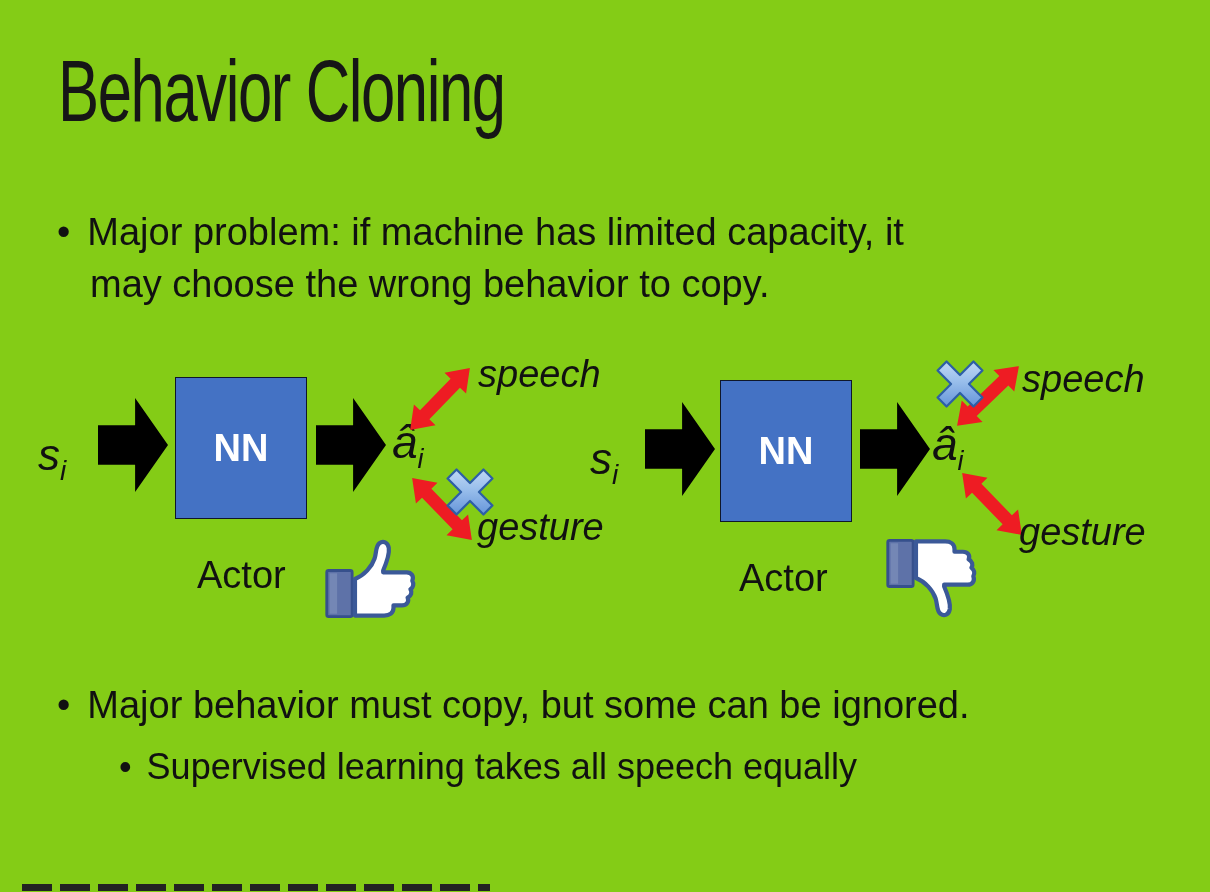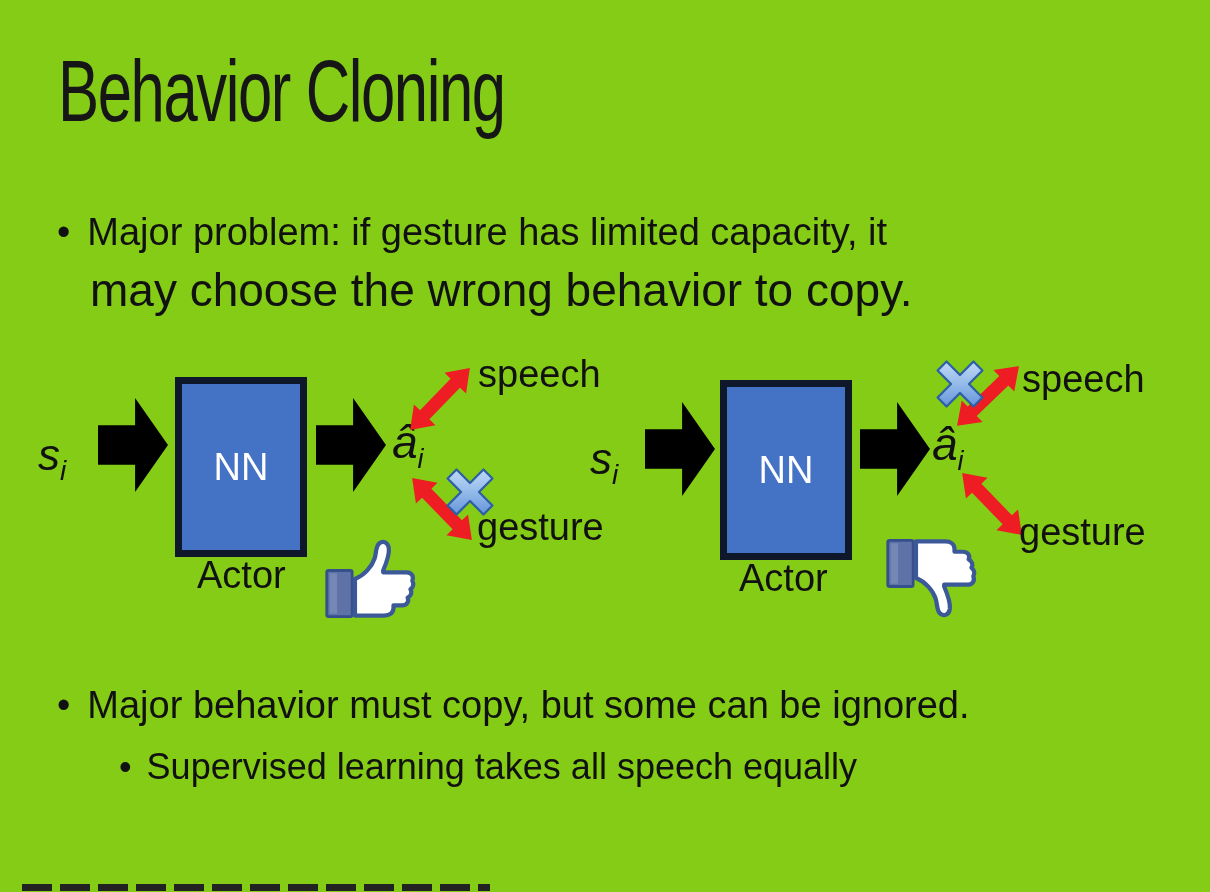--- a/index.html
+++ b/index.html
@@ -14,41 +14,42 @@
   .abs{position:absolute;}
   .title{
     left:58px;top:40px;
     font-size:88px;font-weight:400;letter-spacing:-2px;
     transform:scaleX(0.70);transform-origin:left top;
     white-space:nowrap;color:#161616;
   }
   .bullet-row{display:flex;align-items:flex-start;white-space:nowrap;}
   .b1{left:57px;top:211px;font-size:38px;}
   .b1 .marker{margin-right:17px;}
-  .b1-line2{left:90px;top:263px;font-size:46px;white-space:nowrap;}
+  .b1-line2{left:90px;top:263px;font-size:38px;white-space:nowrap;}
   .b2{left:57px;top:684px;font-size:38px;}
   .b2 .marker{margin-right:17px;}
   .b3{left:119px;top:746px;font-size:36px;}
   .b3 .marker{margin-right:15px;}
   .io-label{font-size:44px;white-space:nowrap;font-style:italic;}
   .io-label sub{font-size:28px;line-height:0;}
   .ahat{font-family:Liberation Sans, sans-serif;font-style:italic;font-size:46px;white-space:nowrap;line-height:1;}
   .ahat sub{font-size:27px;line-height:0;}
   .block-arrow{
     width:70px;height:94px;background:#000000;
     clip-path:polygon(0 29%,53% 29%,53% 0,100% 50%,53% 100%,53% 71%,0 71%);
   }
   .nn-box{
-    width:132px;height:180px;background:#4472c4;border:7px solid #0f172a;
+    width:132px;height:142px;background:#4472c4;border:1px solid #0f172a;
     display:flex;align-items:center;justify-content:center;
     box-sizing:border-box;
+    font-weight:bold;
   }
   .nn-box span{color:#ffffff;font-size:38px;}
   .actor{font-size:38px;white-space:nowrap;}
-  .net-label{font-size:38px;white-space:nowrap;}
+  .net-label{font-size:38px;white-space:nowrap;font-style:italic;}
   .dbl-arrow{width:86px;height:34px;}
   .rot-m46{transform:rotate(-46deg);}
   .rot-m44{transform:rotate(-44deg);}
   .rot-46{transform:rotate(46deg);}
   .cross{width:58px;height:58px;}
   .thumb{width:94px;height:90px;}
   .thumb.down{transform:scaleY(-1);}
   .crop-bar{
     left:22px;top:884px;width:468px;height:7px;
     background:repeating-linear-gradient(90deg,#222222 0 30px,transparent 30px 38px);
@@ -66,21 +67,21 @@
     </linearGradient>
   </defs>
 </svg>
 
 <div class="slide">
 
   <div class="abs title">Behavior Cloning</div>
 
   <div class="abs bullet-row b1">
     <span class="marker">•</span>
-    <span>Major problem: if gesture has limited capacity, it</span>
+    <span>Major problem: if machine has limited capacity, it</span>
   </div>
   <div class="abs b1-line2">may choose the wrong behavior to copy.</div>
 
   <div>
     <div class="abs io-label" style="left:38px;top:430px;"><span>s</span><sub>i</sub></div>
 
     <div class="abs block-arrow" style="left:98px;top:398px;"></div>
 
     <div class="abs nn-box" style="left:175px;top:377px;">
       <span>NN</span>

